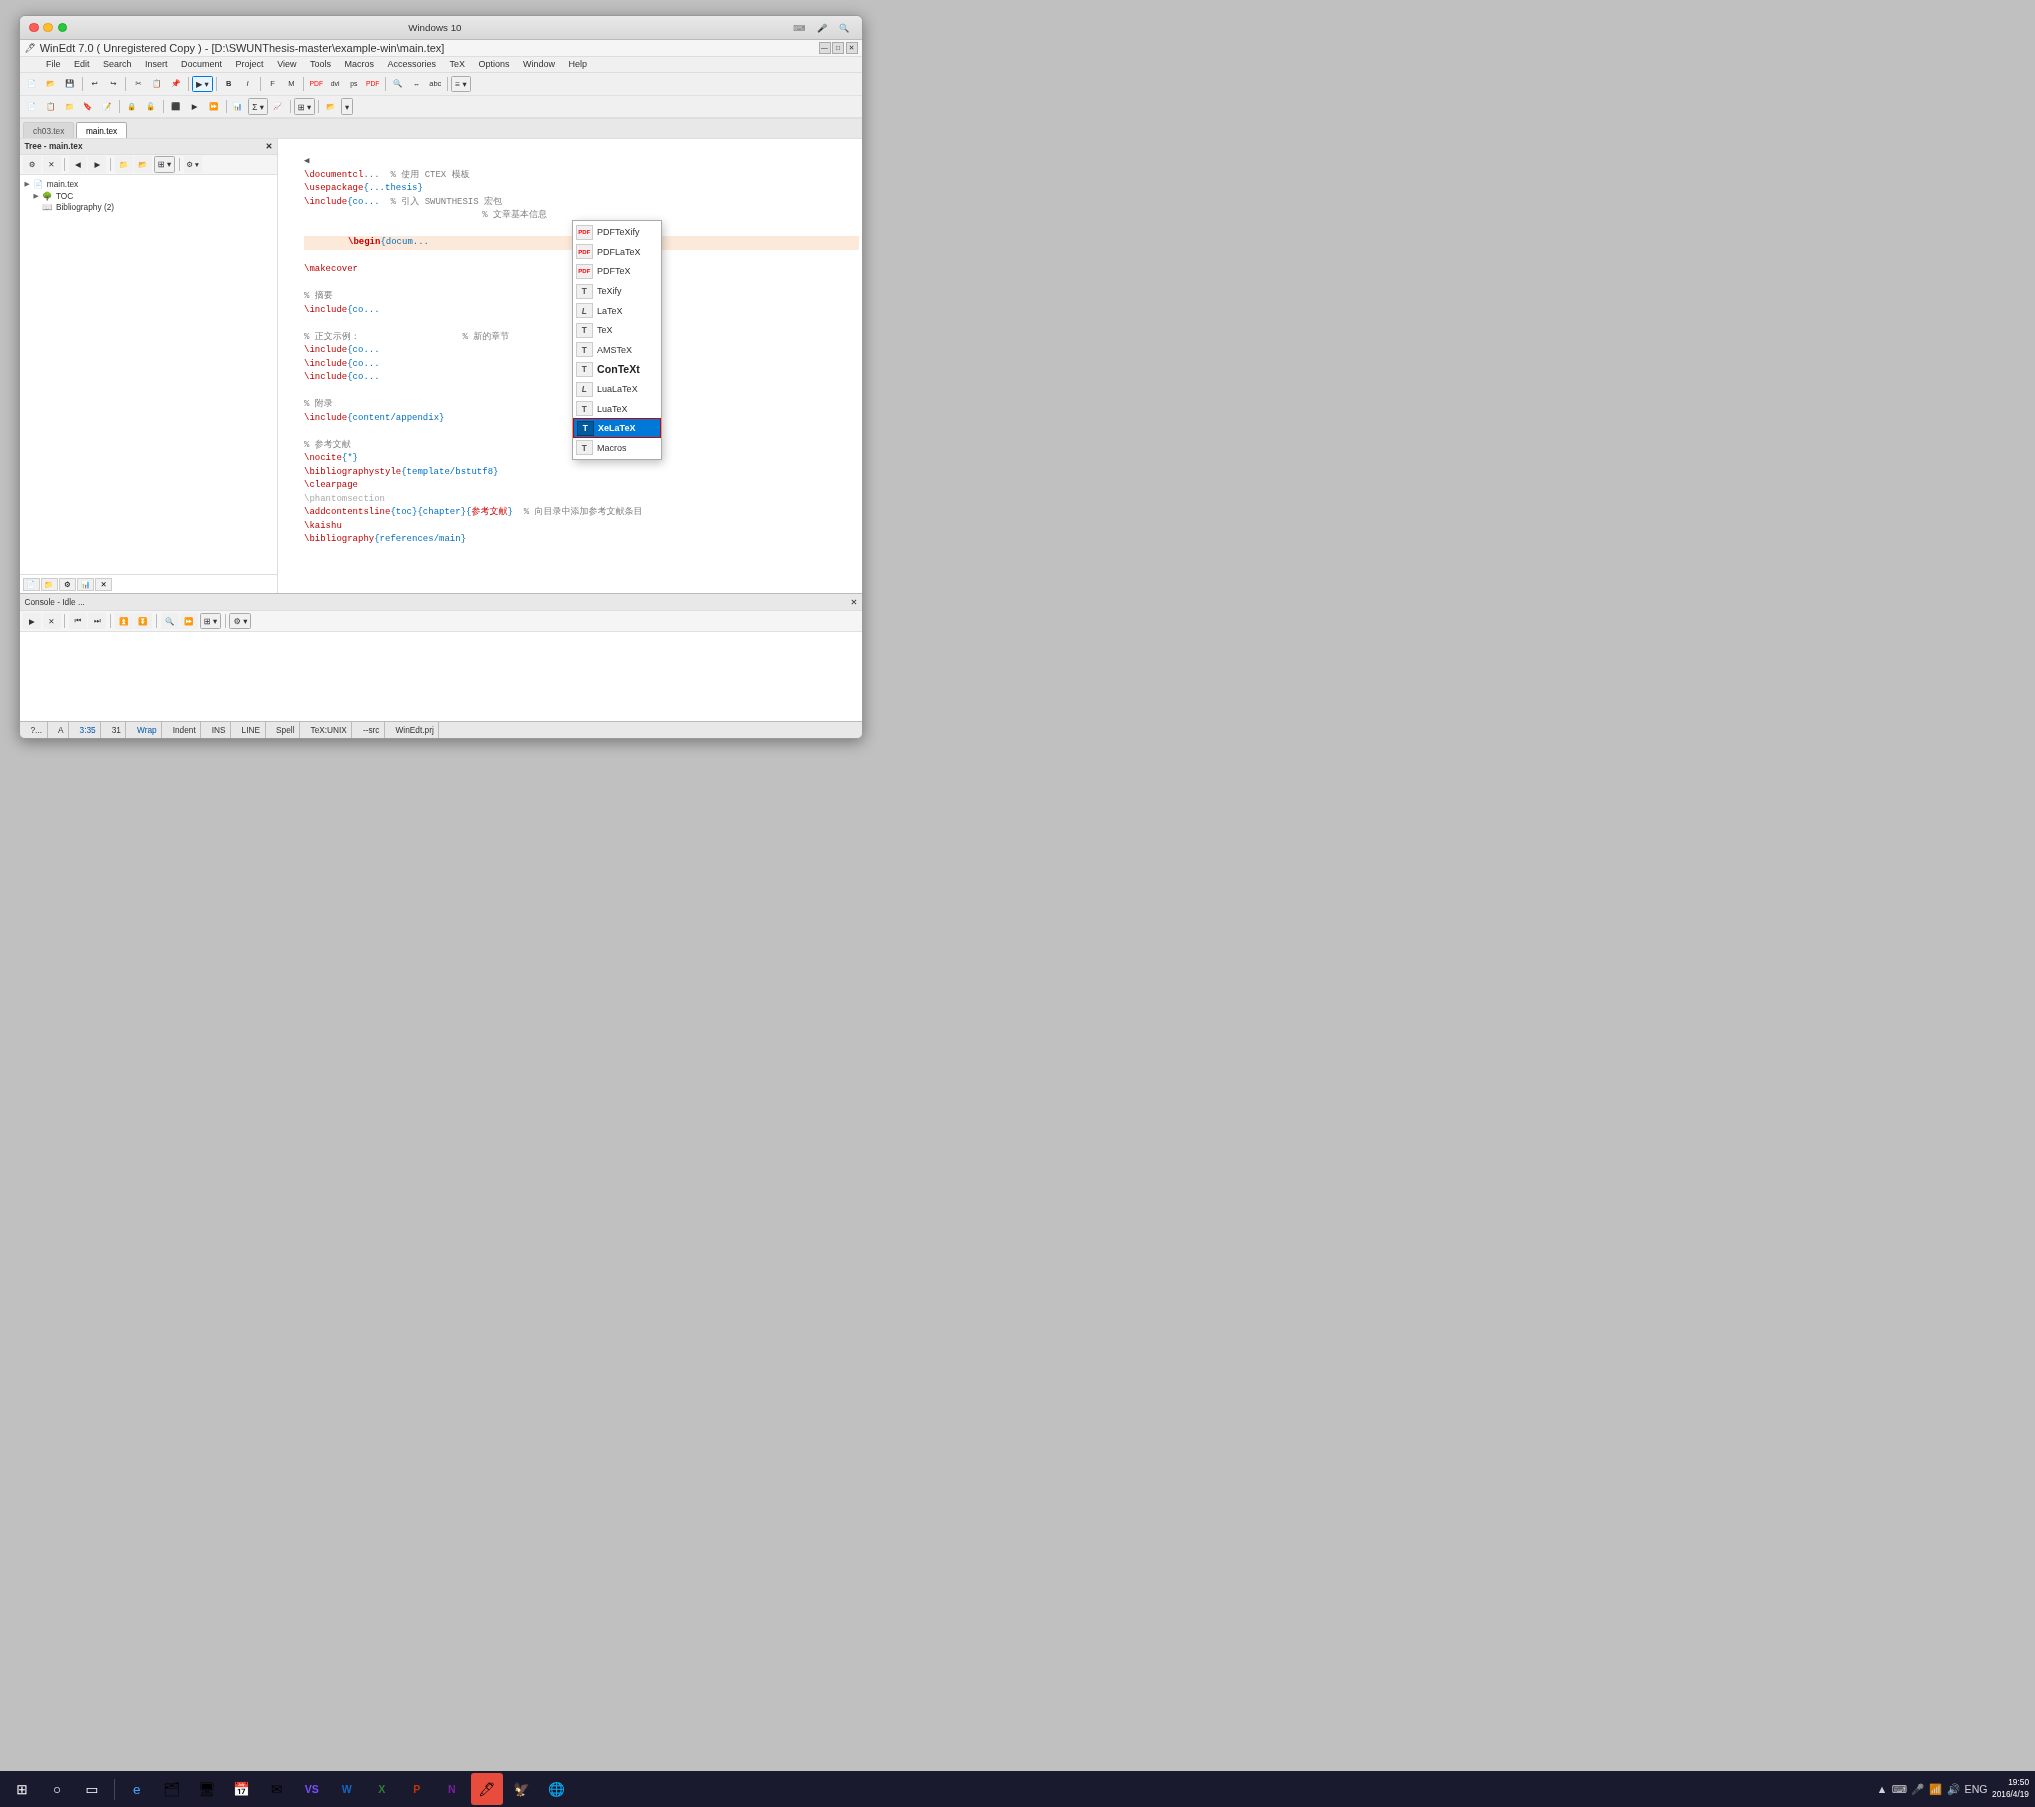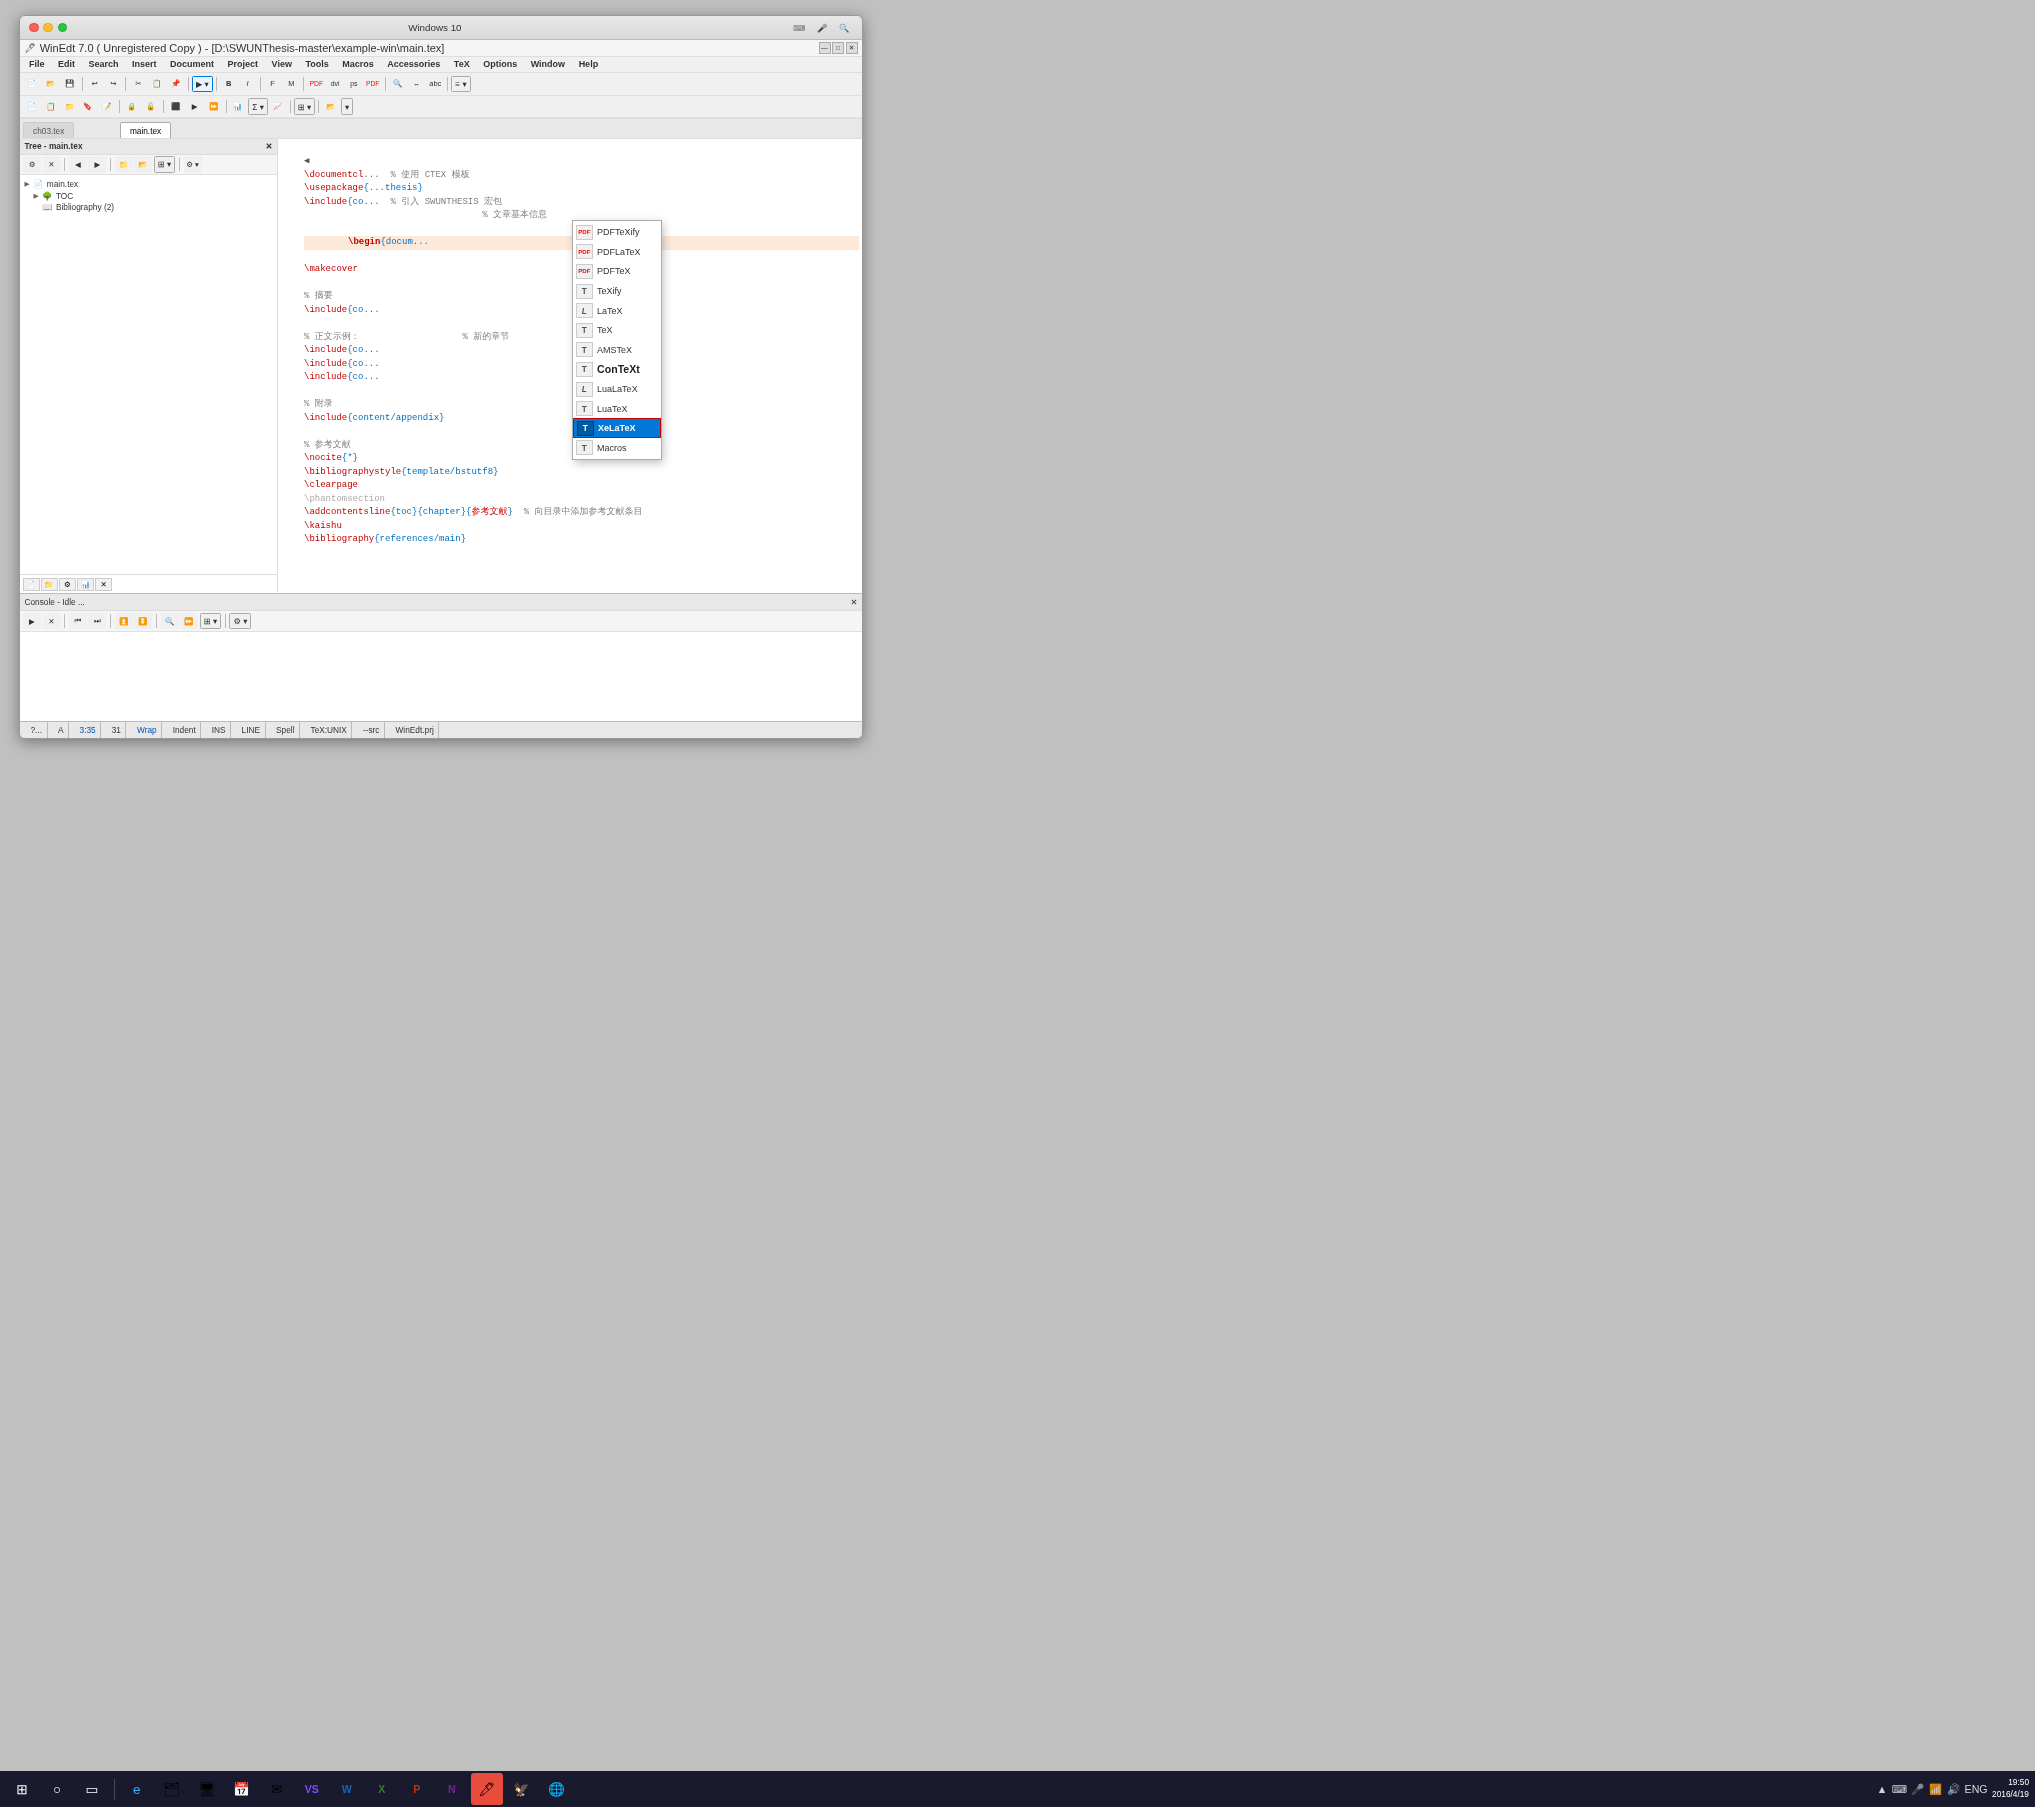--- a/index.html
+++ b/index.html
@@ -101,23 +101,22 @@
       color: #333;
     }
 
     
     .menu-bar {
       background: #f0f0f0;
       border-bottom: 0.8px solid #ddd;
       height: 16.6px;
       display: flex;
       align-items: center;
-      padding: 0 3px;
+      padding: 0 20px;
       gap: 1.5px;
-      font-weight: bold;
     }
     .menu-item {
       padding: 1.5px 6px;
       font-size: 9px;
       color: #333;
       cursor: pointer;
       border-radius: 1.5px;
     }
 
     
@@ -172,21 +171,20 @@
     }
 
     
     .tab-bar {
       background: #e8e8e8;
       border-bottom: 0.8px solid #ddd;
       display: flex;
       align-items: flex-end;
       padding: 0 3px;
       height: 19.6px;
-      gap: 44px;
     }
     .tab {
       padding: 2.3px 9px;
       font-size: 8.3px;
       border: 0.8px solid #ccc;
       border-bottom: none;
       background: #d8d8d8;
       color: #555;
       cursor: pointer;
       margin-right: 1.5px;

